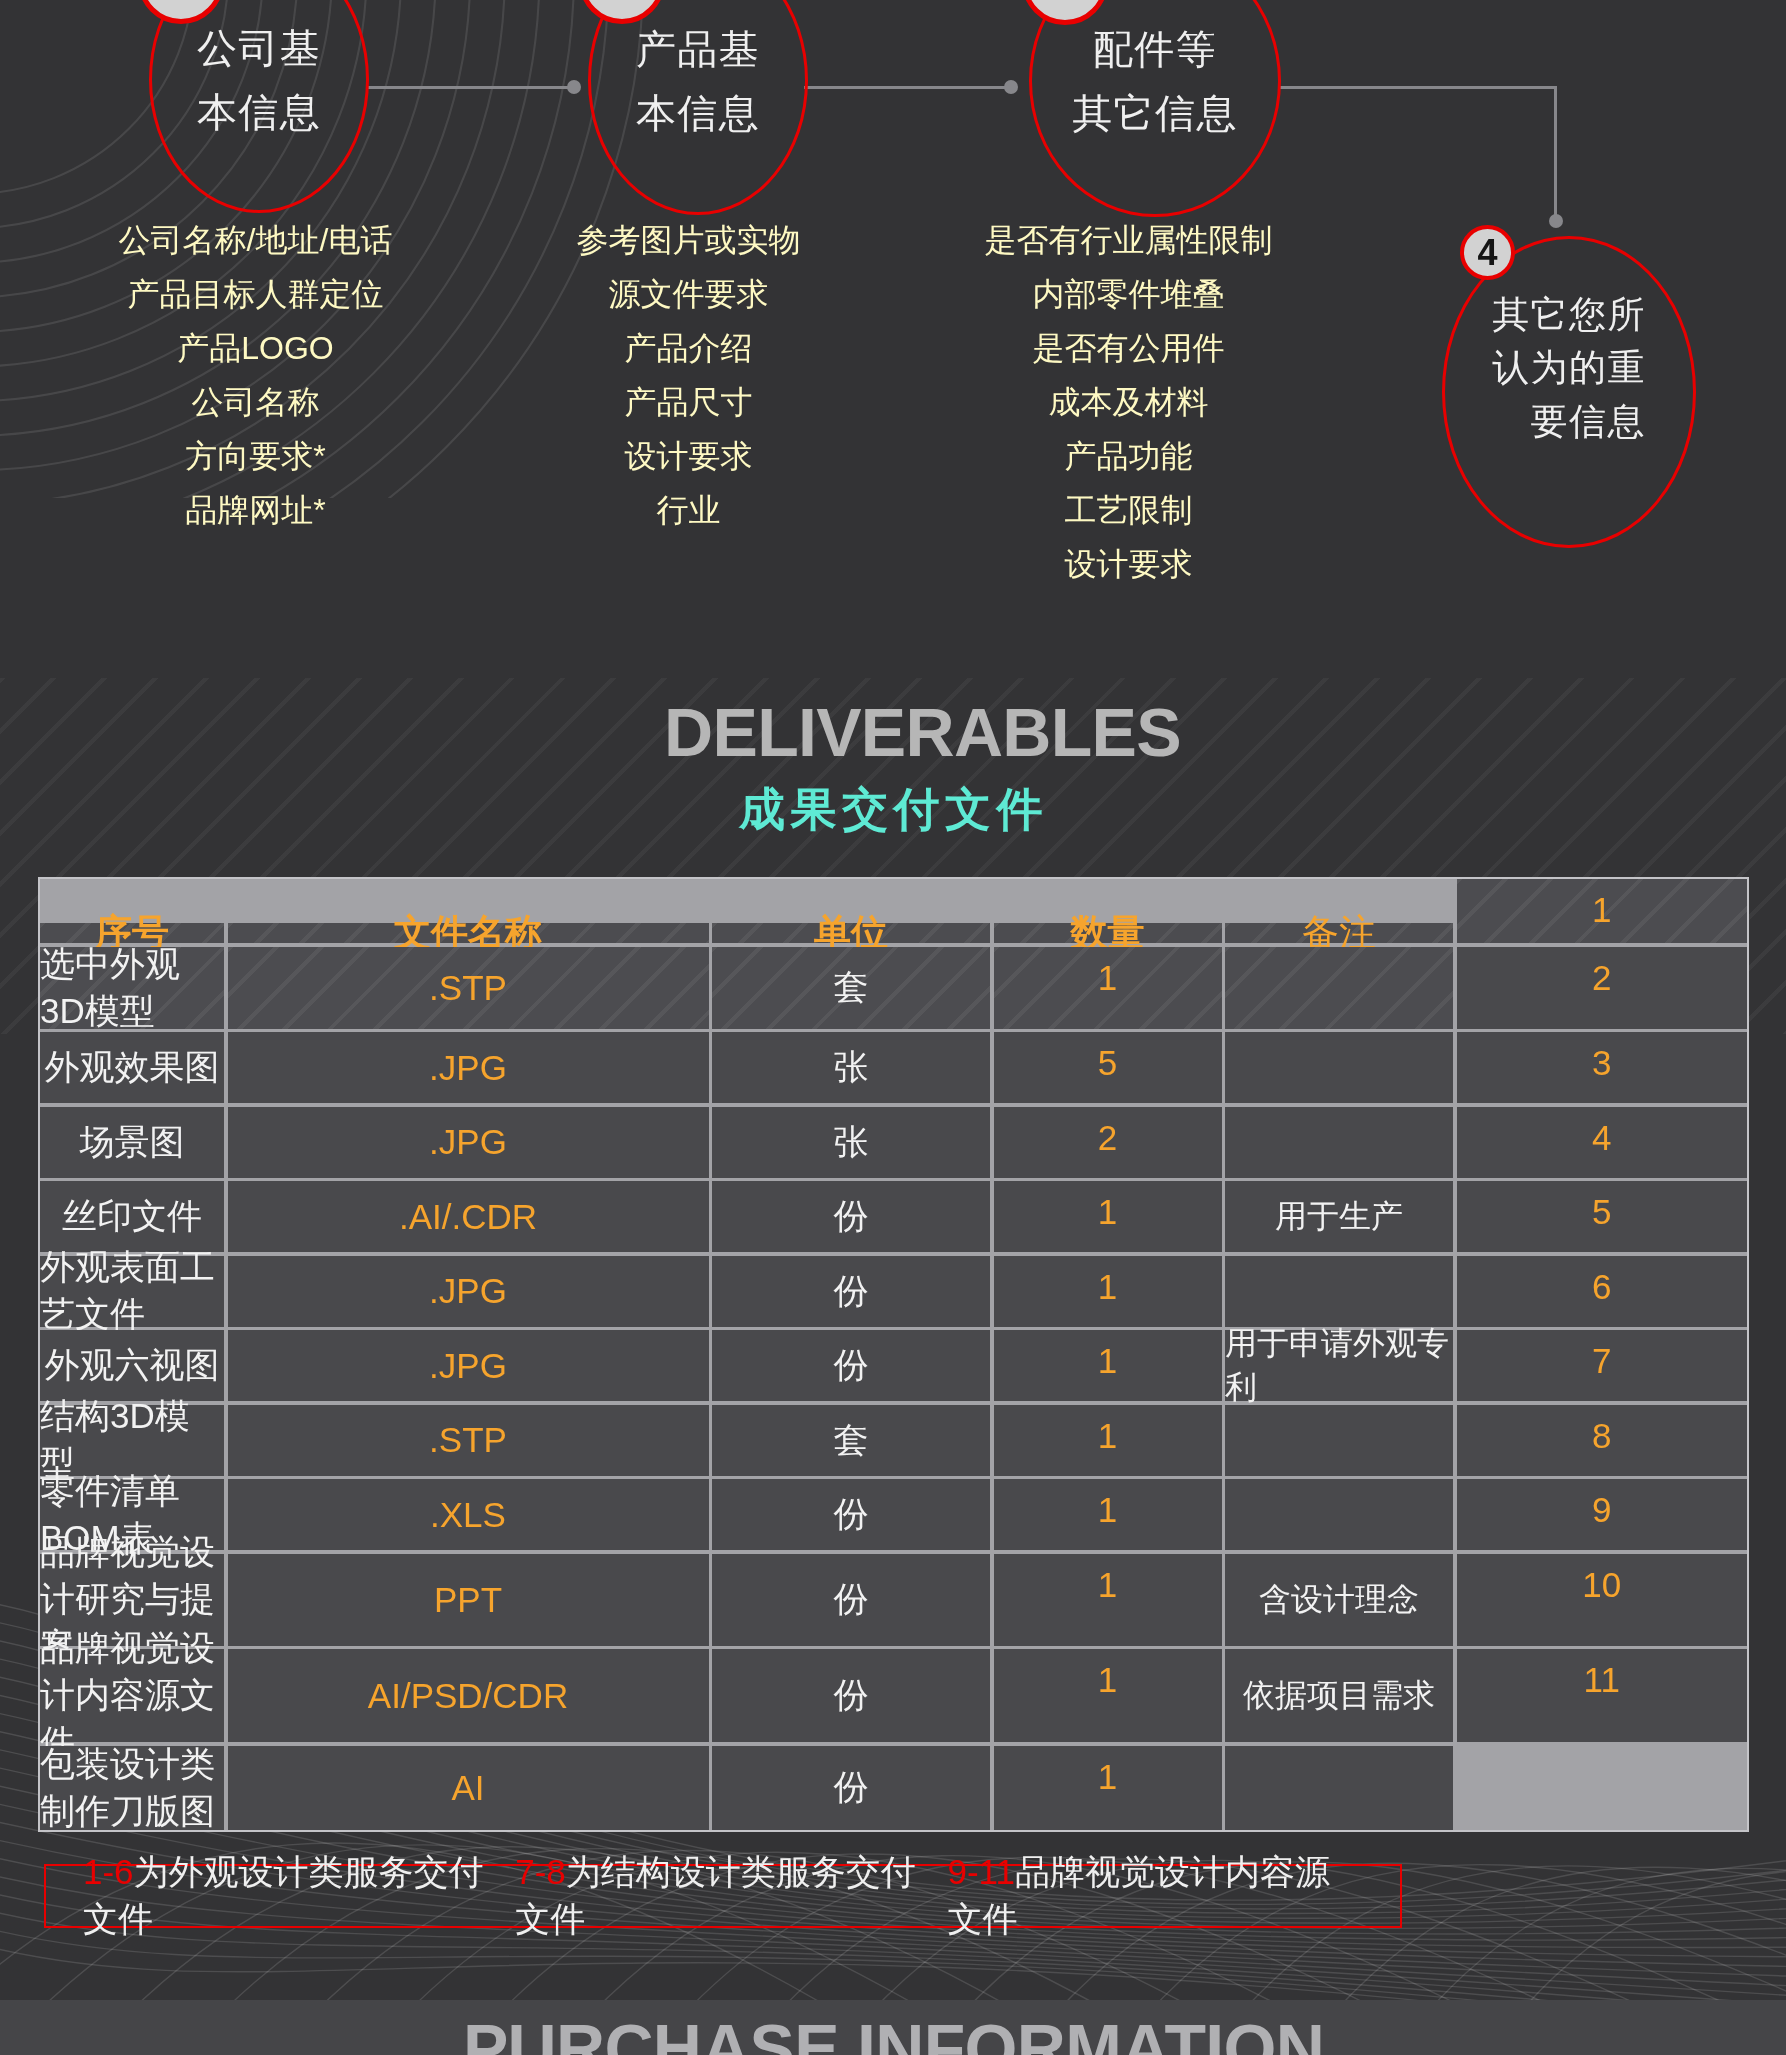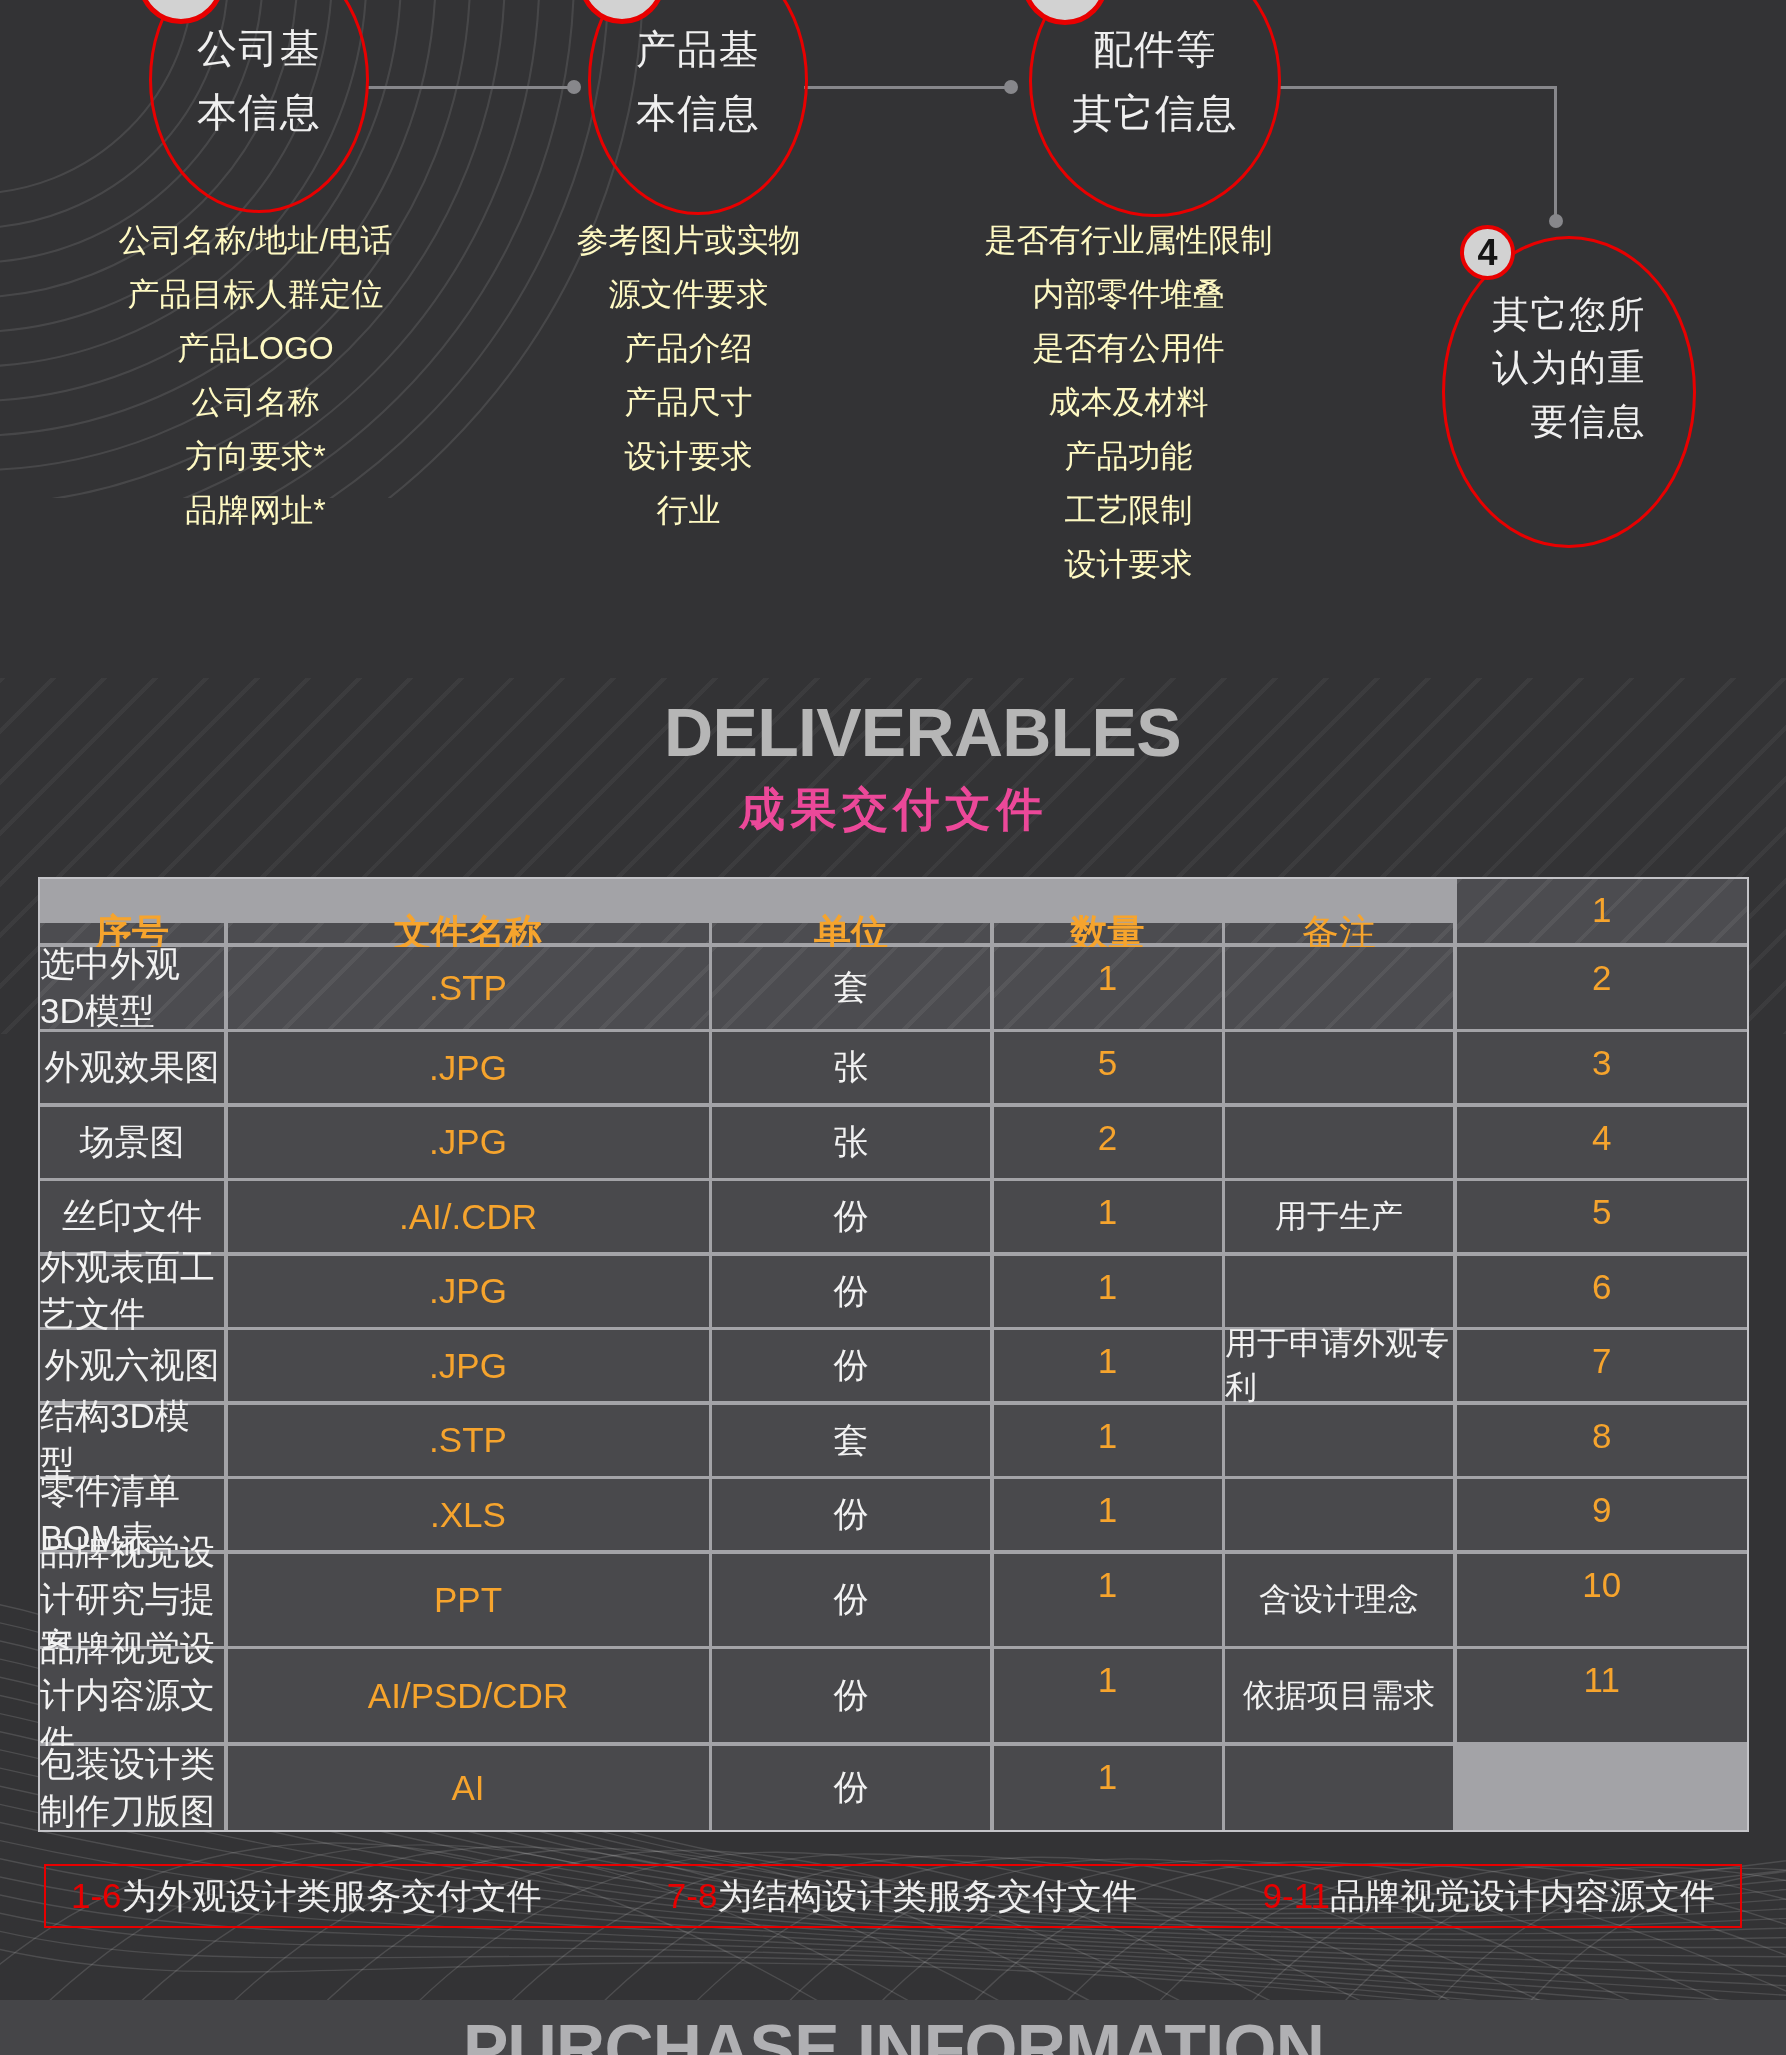--- a/index.html
+++ b/index.html
@@ -32,21 +32,21 @@
   .hatch-band{
     position:absolute;left:0;top:678px;width:1787px;height:356px;
     background-image:repeating-linear-gradient(135deg,rgba(255,255,255,0.045) 0 4.1px,transparent 4.1px 36px);
   }
   .title-en{
     position:absolute;left:0;top:693px;width:1787px;text-align:center;
     font-size:68px;font-weight:bold;letter-spacing:-0.7px;color:#b6b6b6;padding-left:29px;
   }
   .title-zh{
     position:absolute;left:0;top:779px;width:1787px;text-align:center;
-    font-size:46px;font-weight:bold;letter-spacing:5.5px;color:#ec4899;
+    font-size:46px;font-weight:bold;letter-spacing:5.5px;color:#5eead4;
   }
 
   
   .dtable{
     position:absolute;left:38px;top:877px;width:1707px;
     display:grid;gap:3.5px;background:#a3a3a7;border:2.8px solid #c4c4c8;
   }
   .cell{
     background:#49494c;display:flex;align-items:center;justify-content:center;
     color:#f2f2f2;font-size:35px;
@@ -56,24 +56,24 @@
     background-image:repeating-linear-gradient(135deg,rgba(255,255,255,0.06) 0 4.1px,transparent 4.1px 32px);
   }
   .cell.head{color:#f6a42d;font-weight:bold;font-size:37px;margin-top:44px;}
   .cell.head.light{font-weight:normal;}
   .cell.orange{color:#f6a42d;}
   .cell.topal{align-items:flex-start;padding-top:11px;}
   .cell.note{font-size:32px;}
 
   
   .footnote{
-    position:absolute;left:44px;top:1864px;width:1698px;height:64px;
+    position:absolute;left:44px;top:1864px;width:1358px;height:64px;
     border:2.1px solid #e80000;box-sizing:border-box;
     display:flex;align-items:center;justify-content:space-between;
-    padding:0 25px;font-size:35px;color:#efefef;
+    padding:0 37px;font-size:35px;color:#efefef;
   }
   .footnote .rng{color:#e80000;}
 
   
   .purchase-band{position:absolute;left:0;top:2000px;width:1787px;height:55px;background:#454548;}
   .purchase-title{
     position:absolute;left:0;top:2009px;width:1787px;text-align:center;
     font-size:68px;font-weight:bold;letter-spacing:-0.7px;color:#b0b0b3;
   }
 </style>

